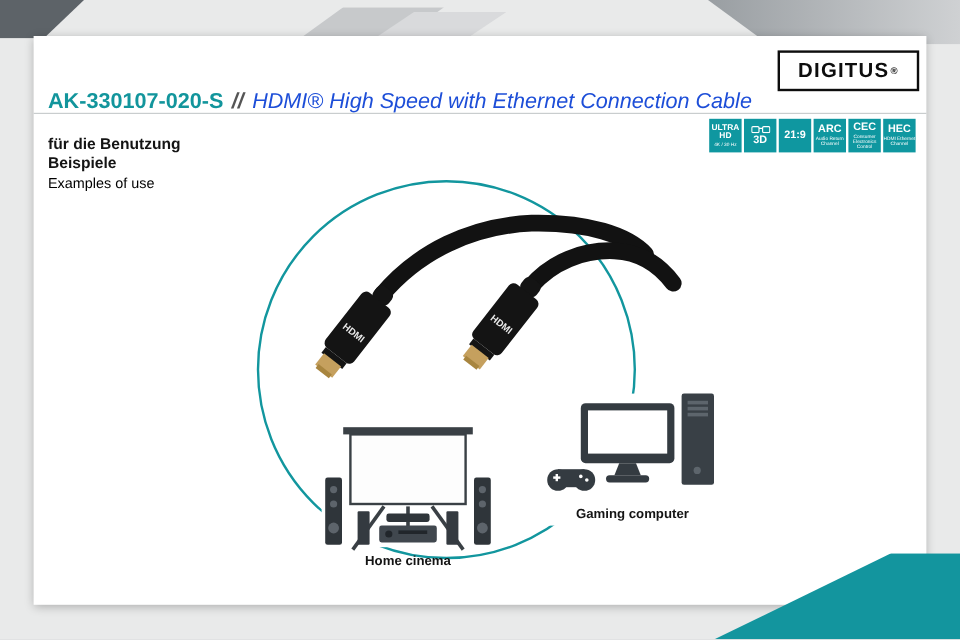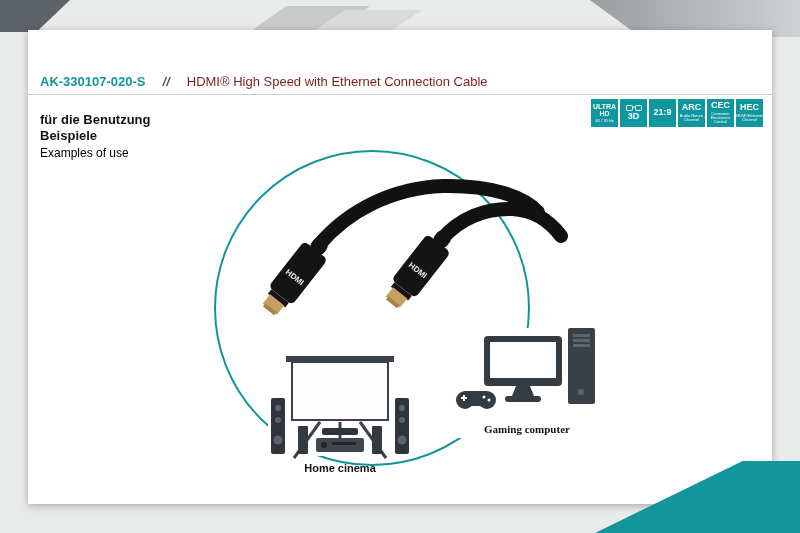--- a/index.html
+++ b/index.html
@@ -19,58 +19,62 @@
         clip-path:polygon(0 100%,72% 0,100% 0,100% 100%);z-index:4;}
 
   .card{position:absolute;left:28px;top:30px;width:744px;height:474px;background:#fff;
         box-shadow:0 2px 8px rgba(0,0,0,.28);z-index:2;}
 
   .logo-box{position:absolute;right:6px;top:12px;width:114px;height:30px;background:#fff;
         border:2px solid #0d0d0d;display:flex;align-items:center;justify-content:center;
         font-weight:bold;font-size:17px;letter-spacing:1px;color:#0d0d0d;z-index:5;}
   .logo-box sup{font-size:8px;margin-left:1px;}
 
-  .header{position:absolute;left:12px;top:44px;display:flex;align-items:baseline;gap:17px;
-        font-size:13px;white-space:nowrap;}
+  .header{position:absolute;left:12px;top:44px;display:flex;align-items:baseline;gap:7px;
+        font-size:18px;white-space:nowrap;}
   .sku{color:#12959c;font-weight:bold;}
   .sep{color:#555;font-weight:bold;font-style:italic;}
-  .title{color:#7f1d1d;}
+  .title{color:#1d4ed8;font-style:italic;}
   .rule{position:absolute;left:0;right:0;top:64px;height:1px;background:#c9cdce;}
 
   .badges{position:absolute;right:9px;top:69px;display:flex;gap:2px;z-index:5;}
   .badge{width:27px;height:28px;background:#0f97a0;color:#fff;display:flex;
         flex-direction:column;align-items:center;justify-content:center;text-align:center;
         line-height:1.05;gap:1px;overflow:hidden;}
   .b-label{font-size:7px;font-weight:bold;}
   .badge.big .b-label{font-size:9px;}
   .b-sub{font-size:4px;line-height:1.1;}
 
   .heading{position:absolute;left:12px;top:82px;}
   .heading .de{font-size:13px;font-weight:bold;color:#141414;line-height:1.2;}
   .heading .en{font-size:12px;color:#000000;margin-top:3px;}
 
   .scene{position:absolute;left:0;top:0;}
 
   .label{position:absolute;font-size:11px;font-weight:bold;color:#141414;text-align:center;}
   .label-home{left:252px;top:432px;width:120px;}
-  .label-gaming{left:437px;top:393px;width:124px;font-family:Liberation Serif, serif;}
+  .label-gaming{left:437px;top:393px;width:124px;}
 </style>
 </head>
 <body>
 
 <div class="page">
 
   <div class="shape deco-corner-tl"></div>
   <div class="shape deco-par-a"></div>
   <div class="shape deco-par-b"></div>
   <div class="shape deco-band-tr"></div>
   <div class="shape deco-band-br"></div>
 
   <div class="card">
 
+    <div class="logo-box">
+      <span>DIGITUS</span>
+        <sup>®</sup>
+    </div>
 
     <div class="header">
       <span class="sku">AK-330107-020-S</span>
       <span class="sep">//</span>
       <span class="title">HDMI® High Speed with Ethernet Connection Cable</span>
     </div>
     <div class="rule"></div>
 
     <div class="badges">
       <div class="badge">

